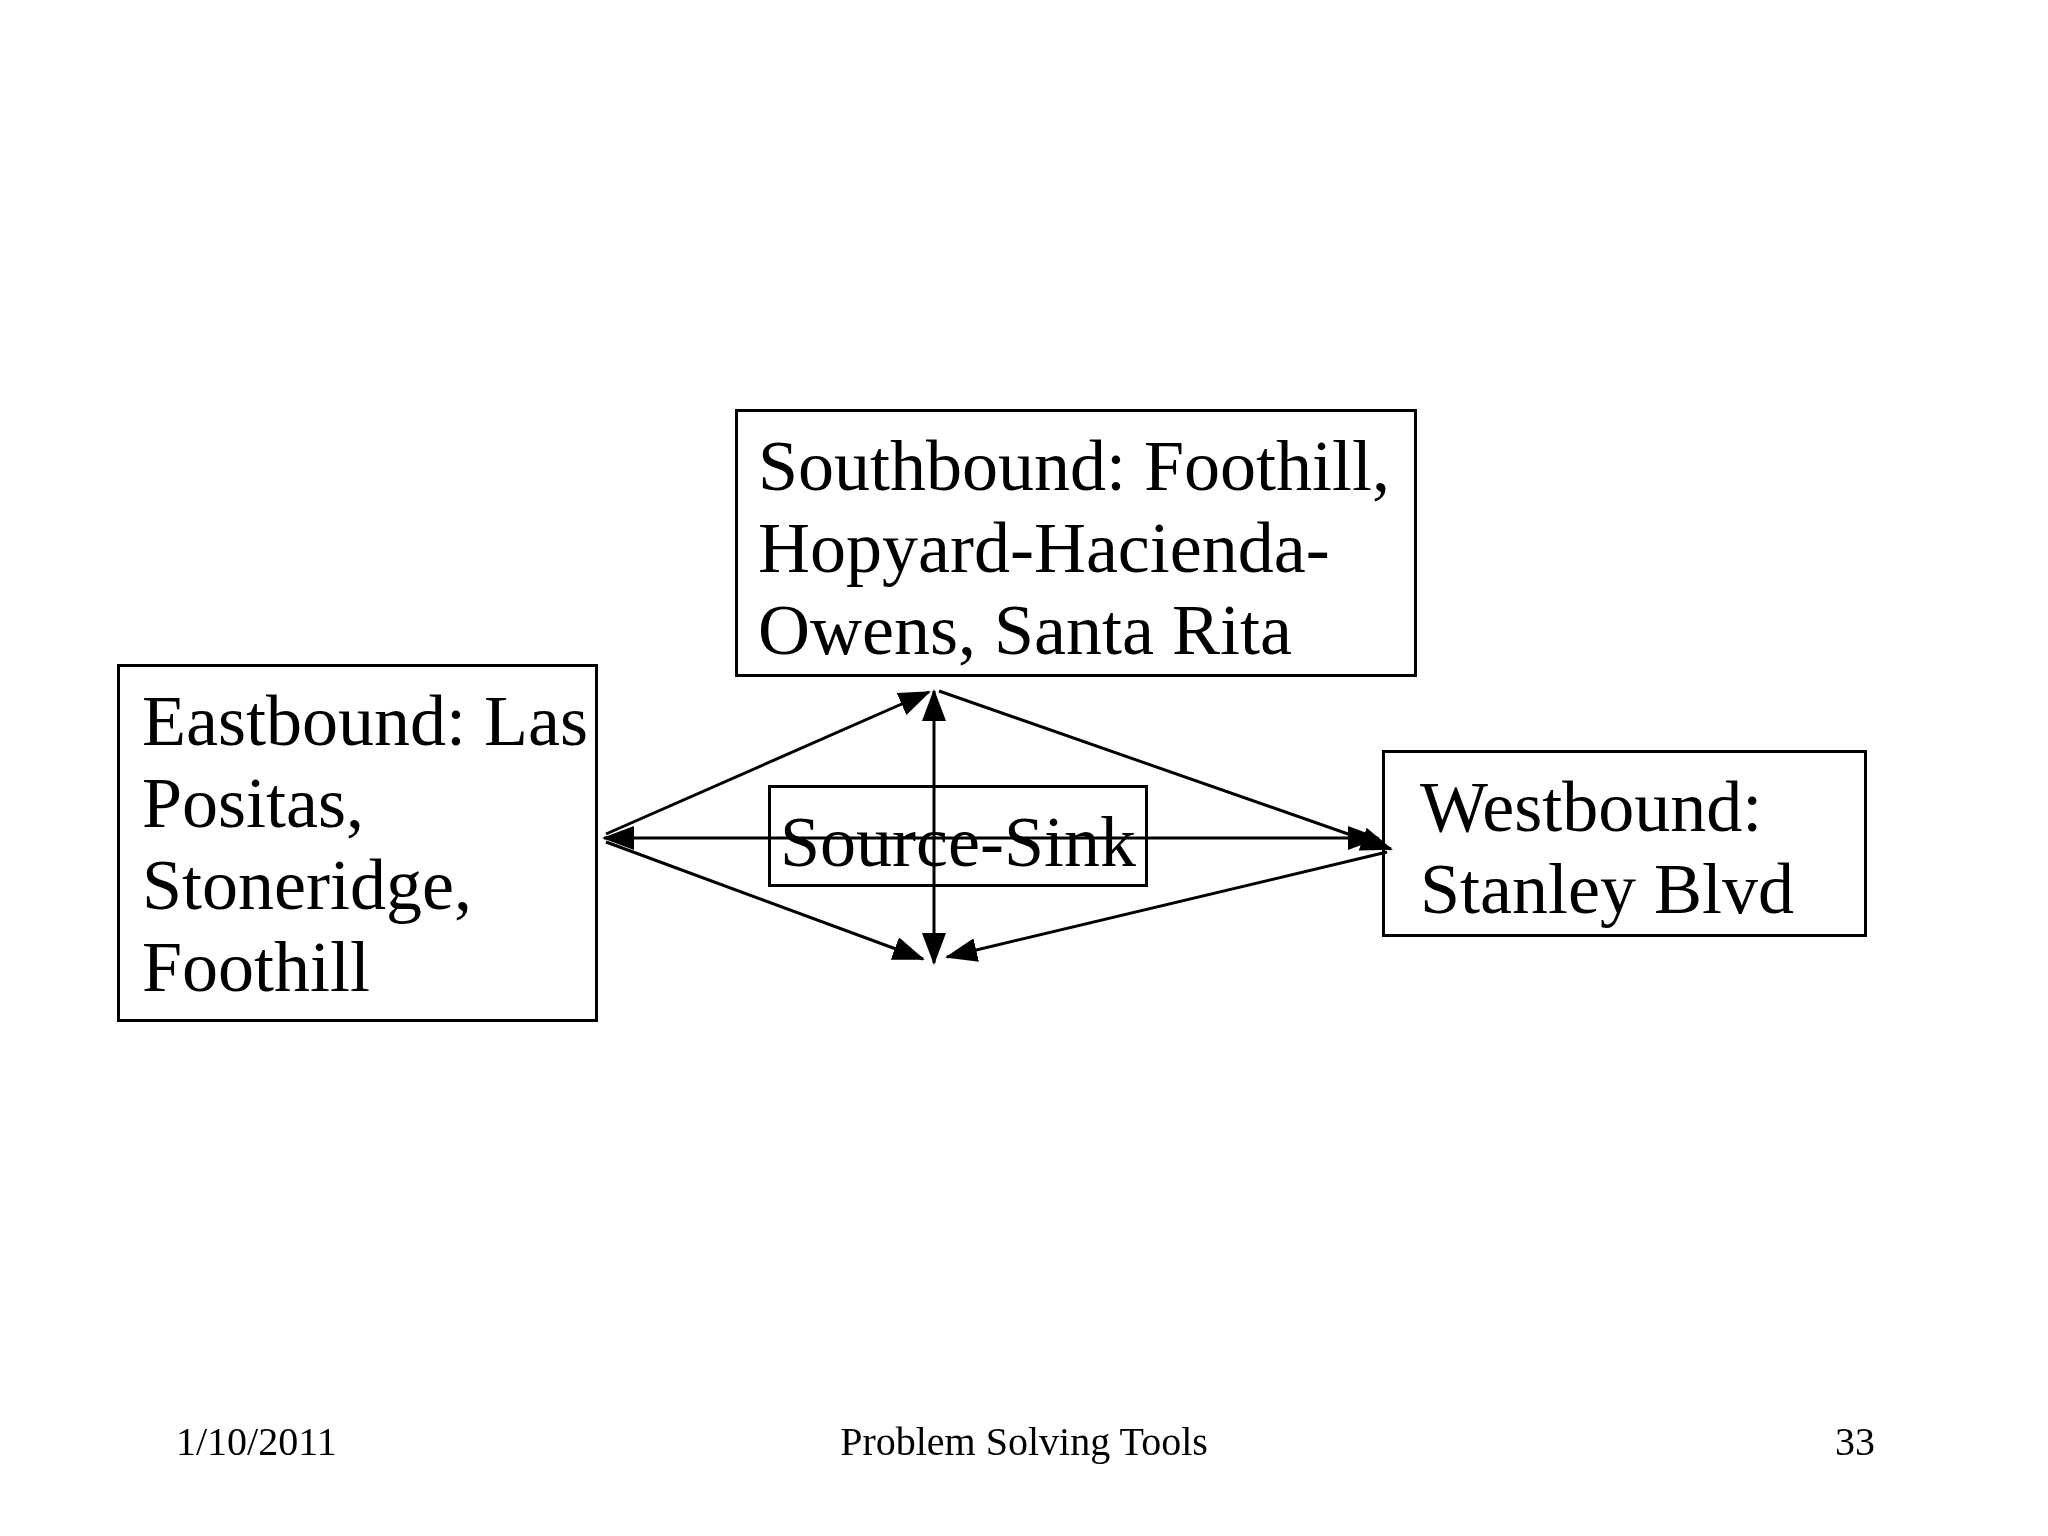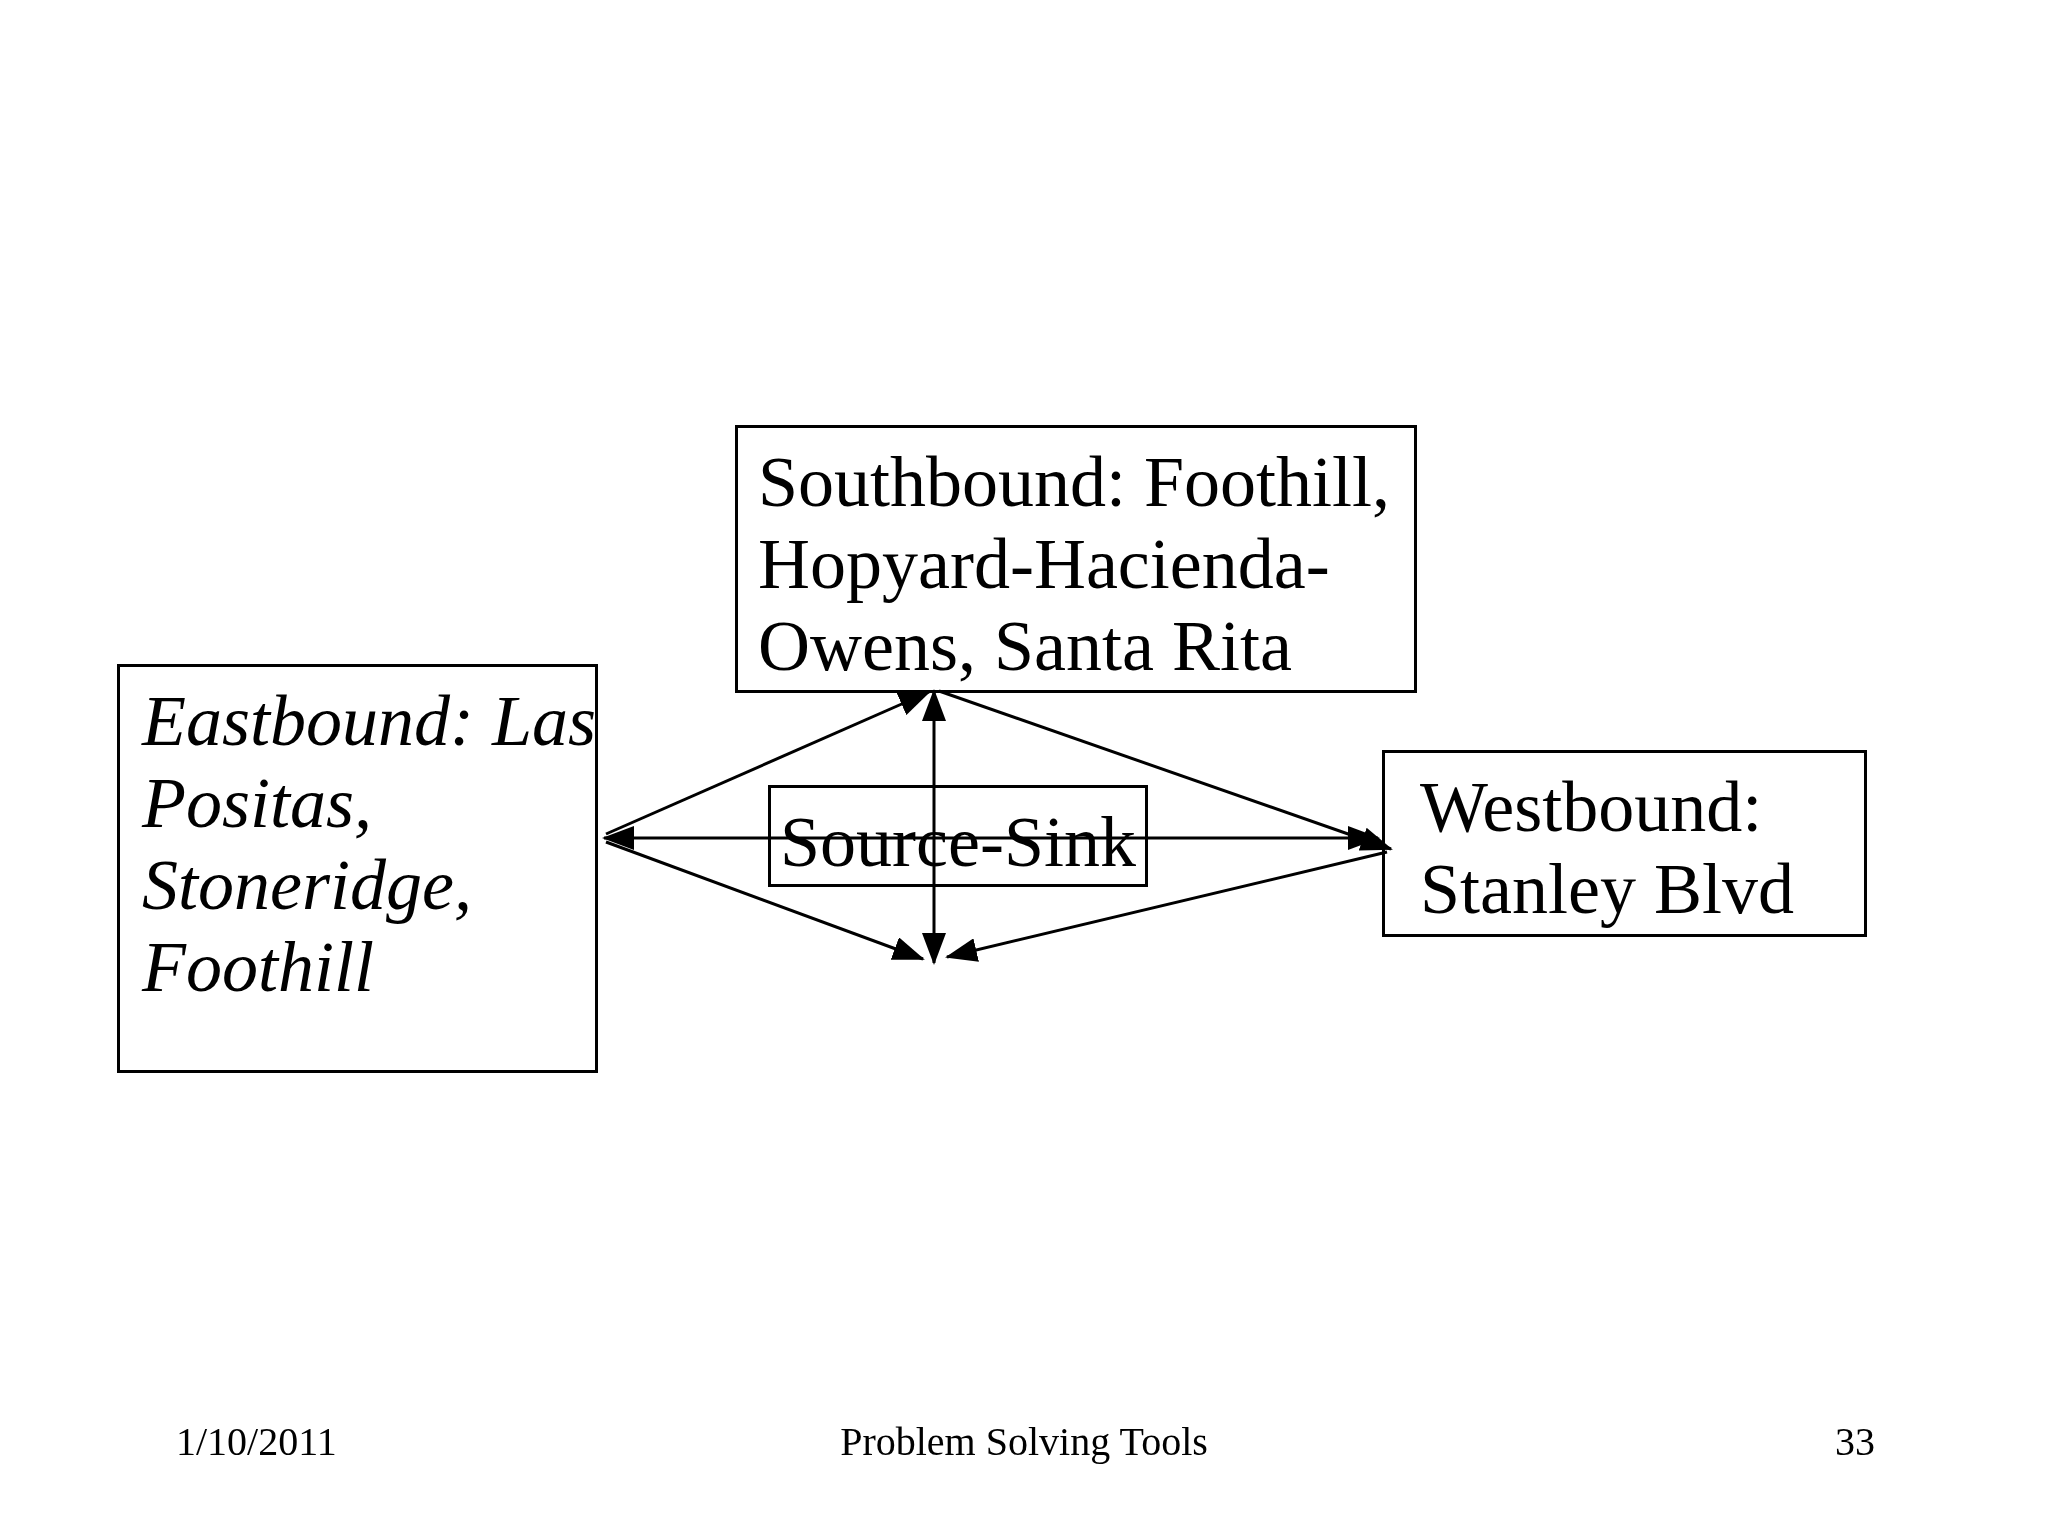--- a/index.html
+++ b/index.html
@@ -26,22 +26,22 @@
   }
   .node {
     position: absolute;
     box-sizing: border-box;
     border: 3px solid #000000;
     background: #ffffff;
     font-size: 72px;
     line-height: 82px;
     white-space: nowrap;
   }
-  .node-southbound { left: 735px;  top: 425px; width: 682px; height: 268px; padding: 13px 8px 0 20px; }
-  .node-eastbound  { left: 117px;  top: 664px; width: 481px; height: 409px; padding: 13px 8px 0 22px; font-style: italic; }
+  .node-southbound { left: 735px;  top: 409px; width: 682px; height: 268px; padding: 13px 8px 0 20px; }
+  .node-eastbound  { left: 117px;  top: 664px; width: 481px; height: 358px; padding: 13px 8px 0 22px; }
   .node-westbound  { left: 1382px; top: 750px; width: 485px; height: 187px; padding: 13px 8px 0 35px; }
   .node-northbound { left: 733px;  top: 972px; width: 434px; height: 186px; padding: 15px 8px 0 19px; }
   .node-source-sink{ left: 768px;  top: 785px; width: 380px; height: 102px; padding: 13px 0 16px 0; text-align: center; }
   .arrows {
     position: absolute;
     left: 0; top: 0;
     width: 2048px;
     height: 1536px;
     pointer-events: none;
   }

